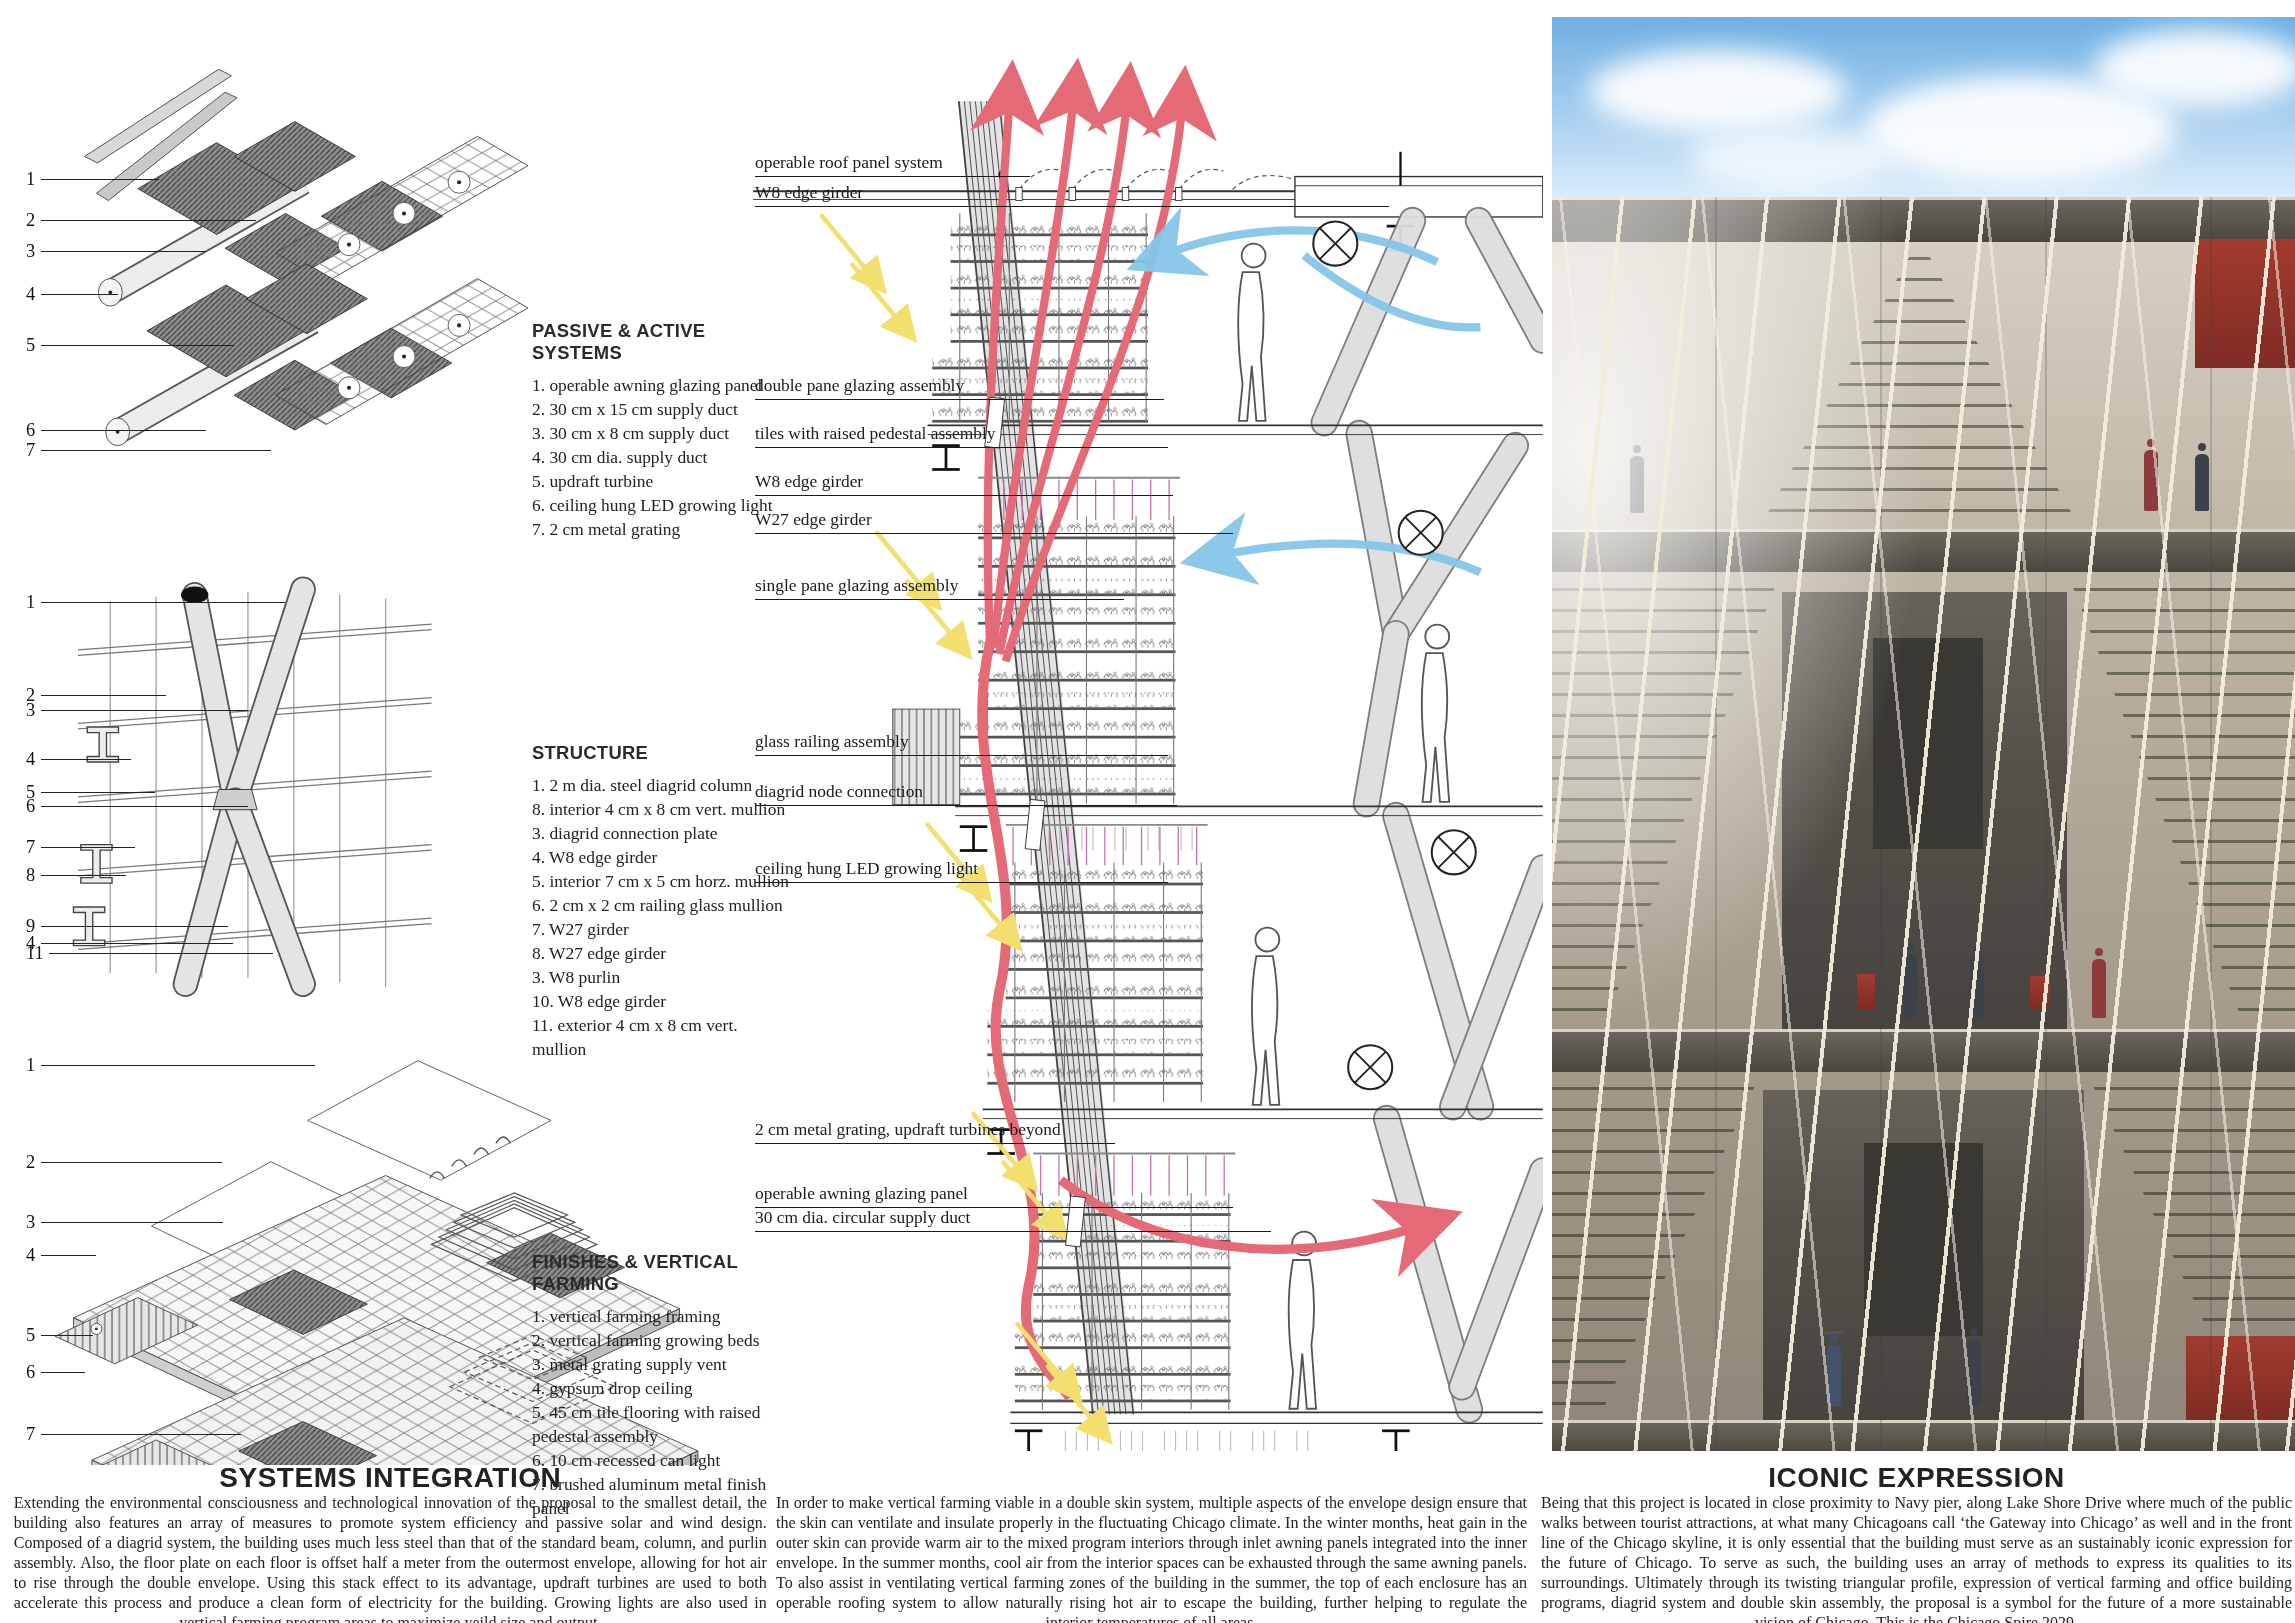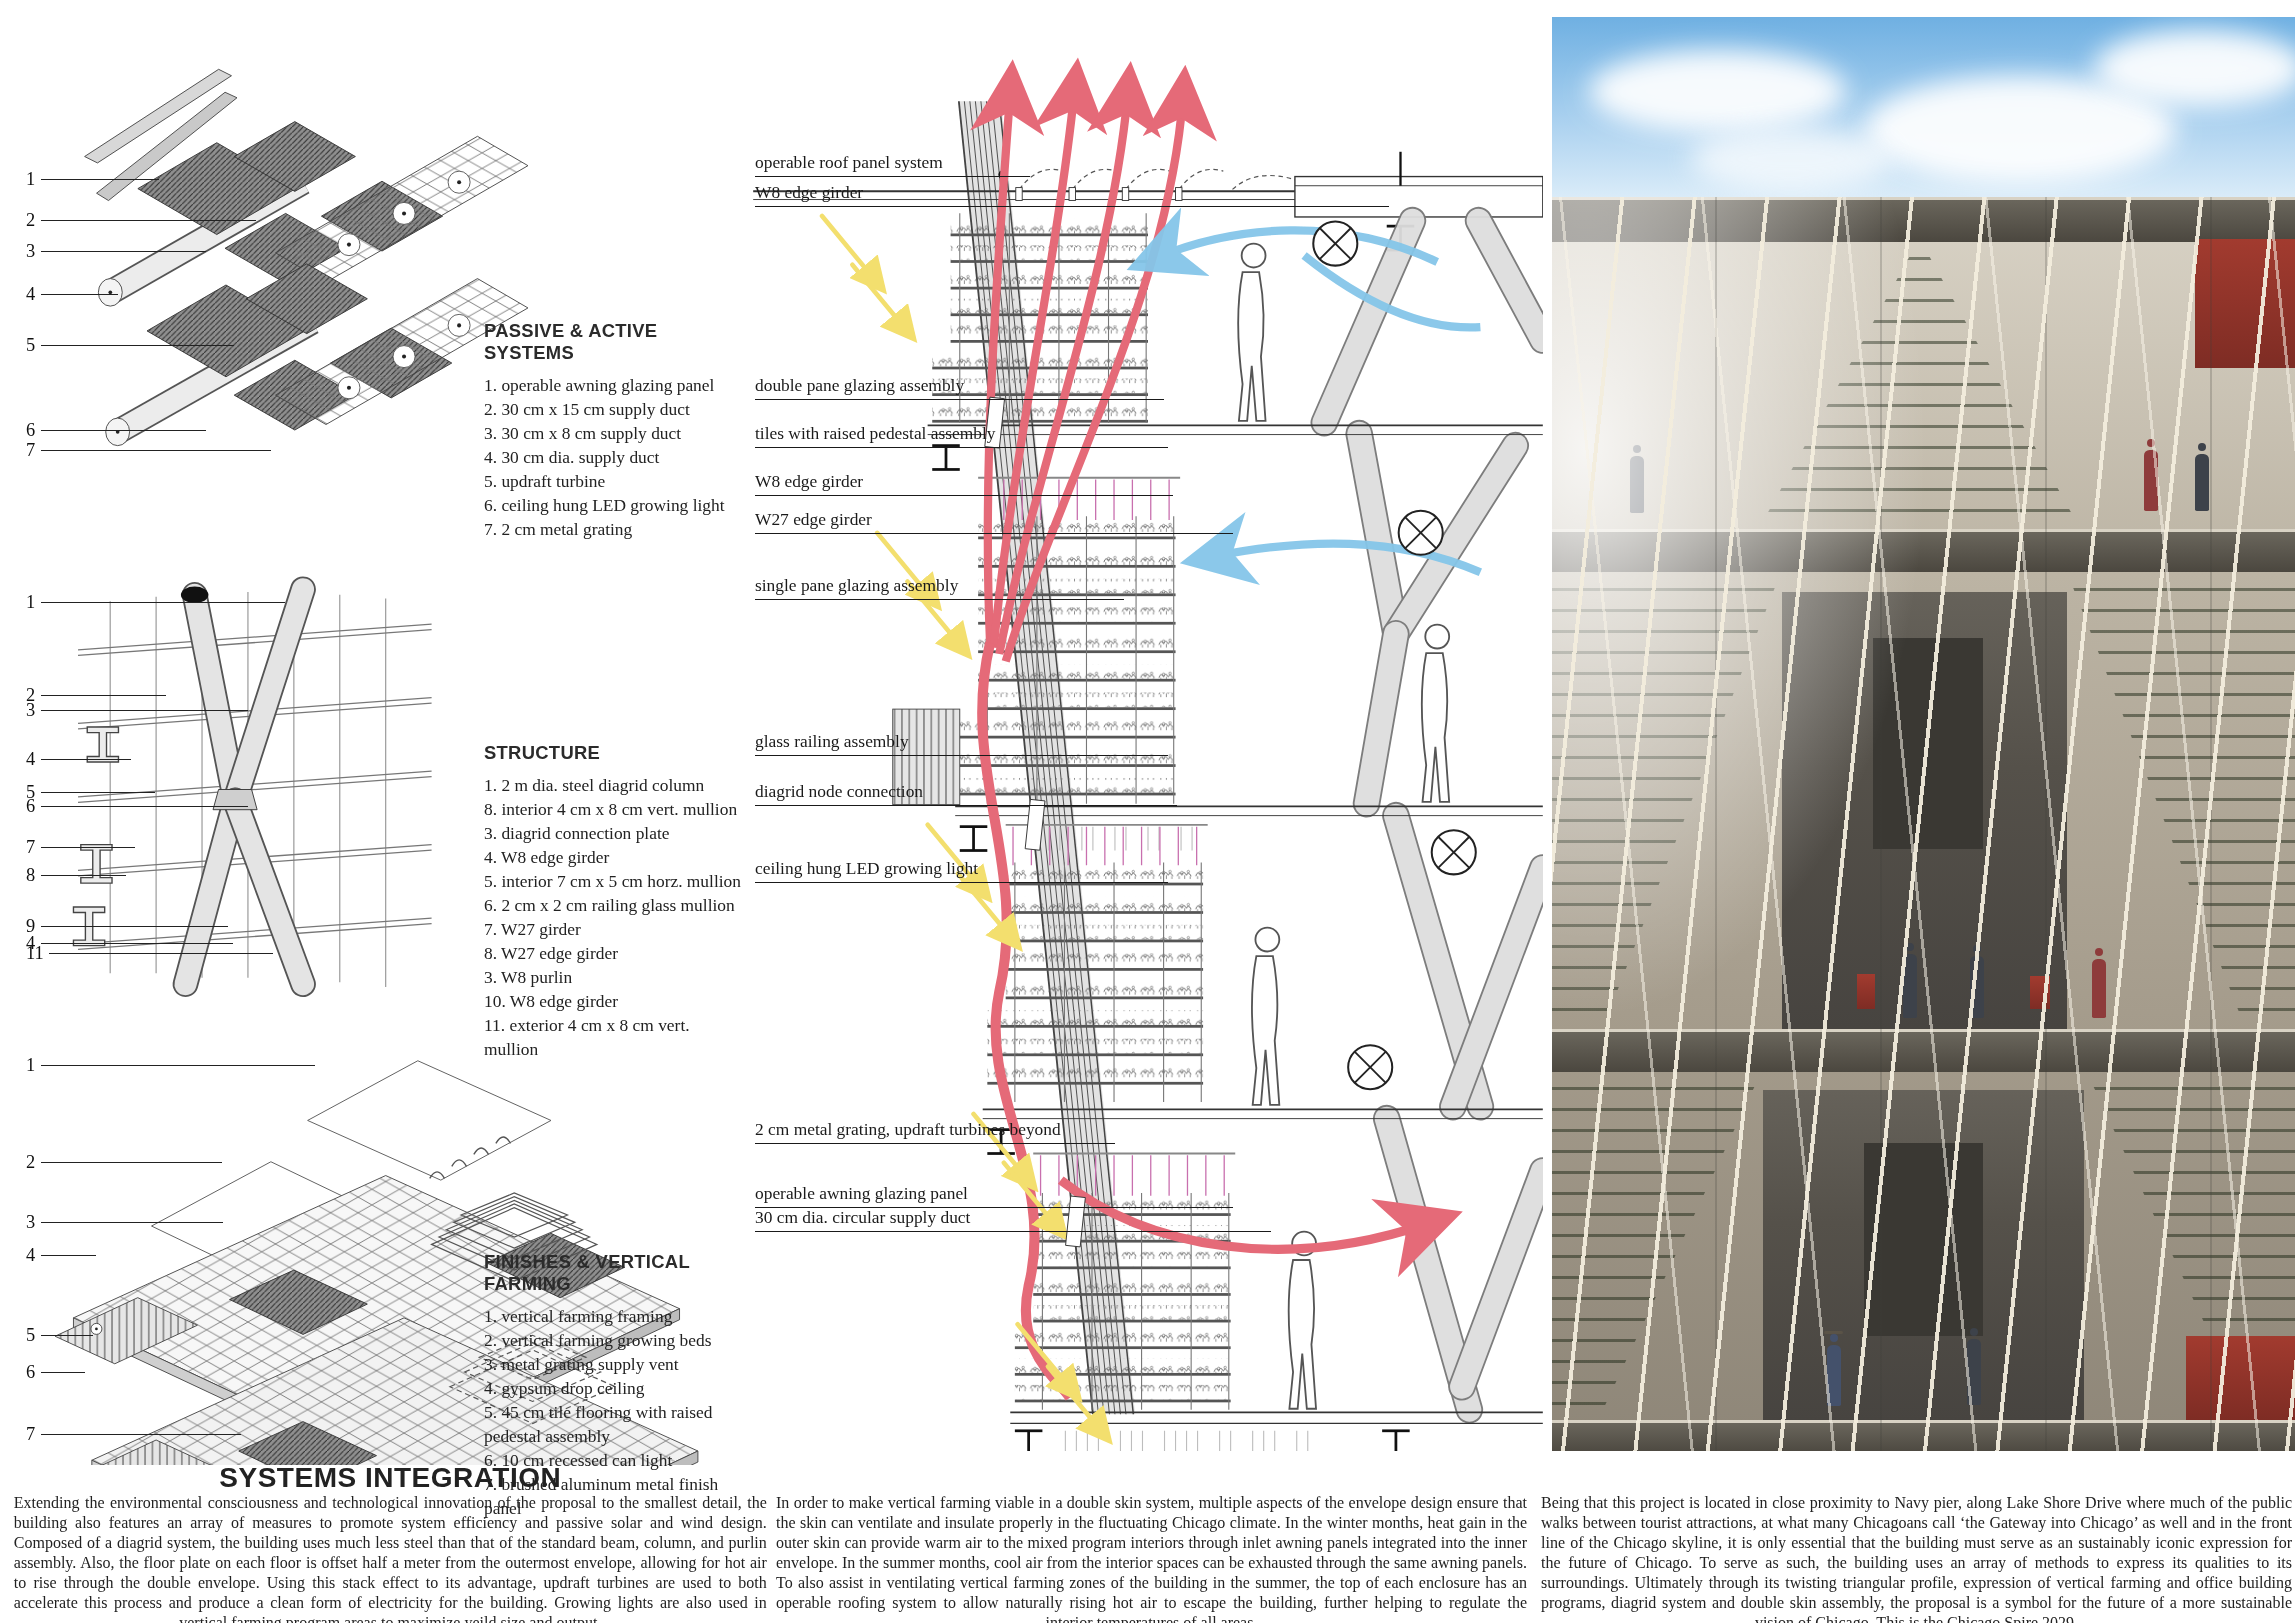--- a/index.html
+++ b/index.html
@@ -4,21 +4,21 @@
 <style>
   html,body{margin:0;padding:0;background:#fff;}
   .board{position:relative;width:2296px;height:1624px;background:#ffffff;overflow:hidden;
          font-family:"Liberation Serif", serif;color:#1a1a1a;}
   
   .sec-title{position:absolute;font-family:"Liberation Sans", sans-serif;font-weight:bold;
              font-size:28px;letter-spacing:0.5px;color:#222;text-align:center;}
   .sec-body{position:absolute;font-size:16px;line-height:20px;text-align:justify;
             text-align-last:center;color:#222;}
   
-  .legend{position:absolute;width:257px;}
+  .legend{position:absolute;width:257px;margin-left:48px;}
   .legend h3{margin:0 0 9.2px 0;font-family:"Liberation Sans", sans-serif;font-size:18.4px;
              font-weight:bold;color:#2b2b2b;letter-spacing:0.3px;}
   .legend ul{margin:0;padding:0;list-style:none;font-size:17.4px;line-height:24px;color:#222;}
   
   .lead{position:absolute;left:26px;display:flex;align-items:center;gap:5.5px;height:20px;}
   .lead .num{font-size:18.4px;color:#111;line-height:18.4px;}
   .lead .ln{flex:1;height:0.9px;background:#222;}
   
   .co{position:absolute;left:755px;height:22px;border-bottom:0.9px solid #1a1a1a;
       font-size:17.4px;color:#1a1a1a;padding-bottom:1.8px;white-space:nowrap;}
@@ -653,16 +653,17 @@
     <div class="fig" style="left:415px;top:1322px;height:66px"></div>
     <div class="glare"></div>
     <div class="mullions"></div>
   </div>
 
   <div class="sec-title" style="left:13.8px;top:1462px;width:753px">SYSTEMS INTEGRATION</div>
   <div class="sec-body" style="left:13.8px;top:1493px;width:753px">Extending the environmental consciousness and technological innovation of the proposal to the smallest detail, the building also features an array of measures to promote system efficiency and passive solar and wind design. Composed of a diagrid system, the building uses much less steel than that of the standard beam, column, and purlin assembly. Also, the floor plate on each floor is offset half a meter from the outermost envelope, allowing for hot air to rise through the double envelope. Using this stack effect to its advantage, updraft turbines are used to both accelerate this process and produce a clean form of electricity for the building. Growing lights are also used in vertical farming program areas to maximize yeild size and output.</div>
 
   <div class="sec-body" style="left:776px;top:1493px;width:751px">In order to make vertical farming viable in a double skin system, multiple aspects of the envelope design ensure that the skin can ventilate and insulate properly in the fluctuating Chicago climate. In the winter months, heat gain in the outer skin can provide warm air to the mixed program interiors through inlet awning panels integrated into the inner envelope. In the summer months, cool air from the interior spaces can be exhausted through the same awning panels. To also assist in ventilating vertical farming zones of the building in the summer, the top of each enclosure has an operable roofing system to allow naturally rising hot air to escape the building, further helping to regulate the interior temperatures of all areas.</div>
 
+  <div class="sec-title" style="left:1541px;top:1462px;width:751px">ICONIC EXPRESSION</div>
   <div class="sec-body" style="left:1541px;top:1493px;width:751px">Being that this project is located in close proximity to Navy pier, along Lake Shore Drive where much of the public walks between tourist attractions, at what many Chicagoans call ‘the Gateway into Chicago’ as well and in the front line of the Chicago skyline, it is only essential that the building must serve as an sustainably iconic expression for the future of Chicago. To serve as such, the building uses an array of methods to express its qualities to its surroundings. Ultimately through its twisting triangular profile, expression of vertical farming and office building programs, diagrid system and double skin assembly, the proposal is a symbol for the future of a more sustainable vision of Chicago. This is the Chicago Spire 2029.</div>
 
 </div>
 
 
 </body></html>

